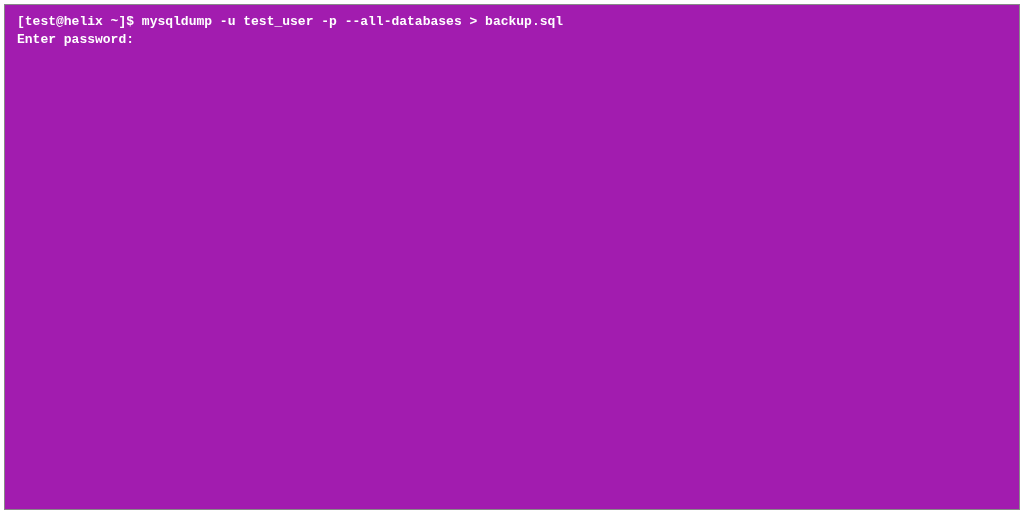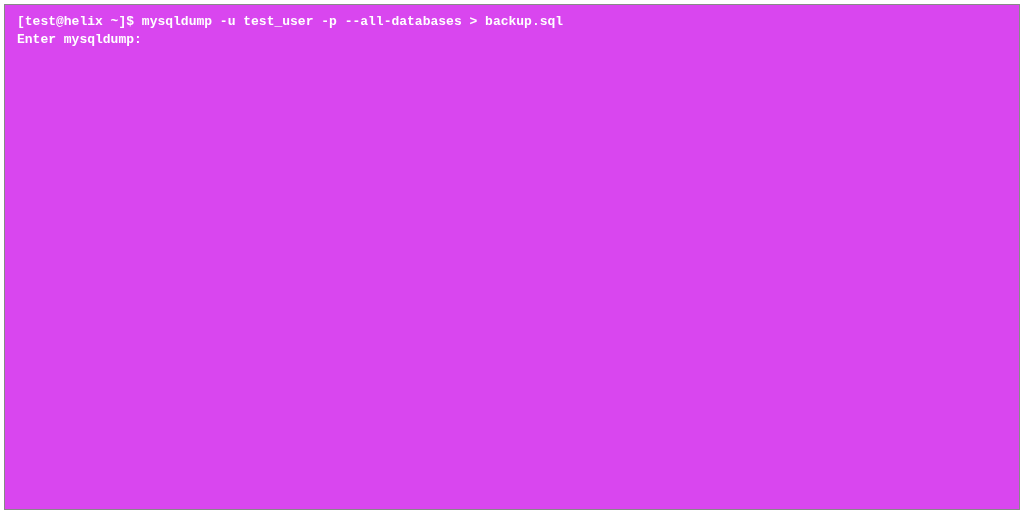--- a/index.html
+++ b/index.html
@@ -10,21 +10,21 @@
     body {
       background: #ffffff;
       padding: 4px;
       width: 1024px;
       height: 514px;
       overflow: hidden;
     }
     .terminal-window {
       width: 100%;
       height: 100%;
-      background: #d946ef;
+      background: #a21caf;
       border: 1px solid #888888;
       padding: 8px 12px;
       font-family: "Courier New", Courier, monospace;
       font-size: 13px;
       line-height: 1.4;
       color: #ffffff;
       overflow: hidden;
     }
     .terminal-line {
       white-space: pre;
@@ -38,14 +38,14 @@
     }
     .output {
       color: #ffffff;
     }
   </style>
 </head>
 <body>
 
 <div class="terminal-window">
   <div class="terminal-line"><span class="prompt">[test@helix ~]$ </span><span class="command">mysqldump -u test_user -p --all-databases &gt; backup.sql</span></div>
-  <div class="terminal-line output">Enter mysqldump:</div>
+  <div class="terminal-line output">Enter password:</div>
 </div>
 
 </body></html>

